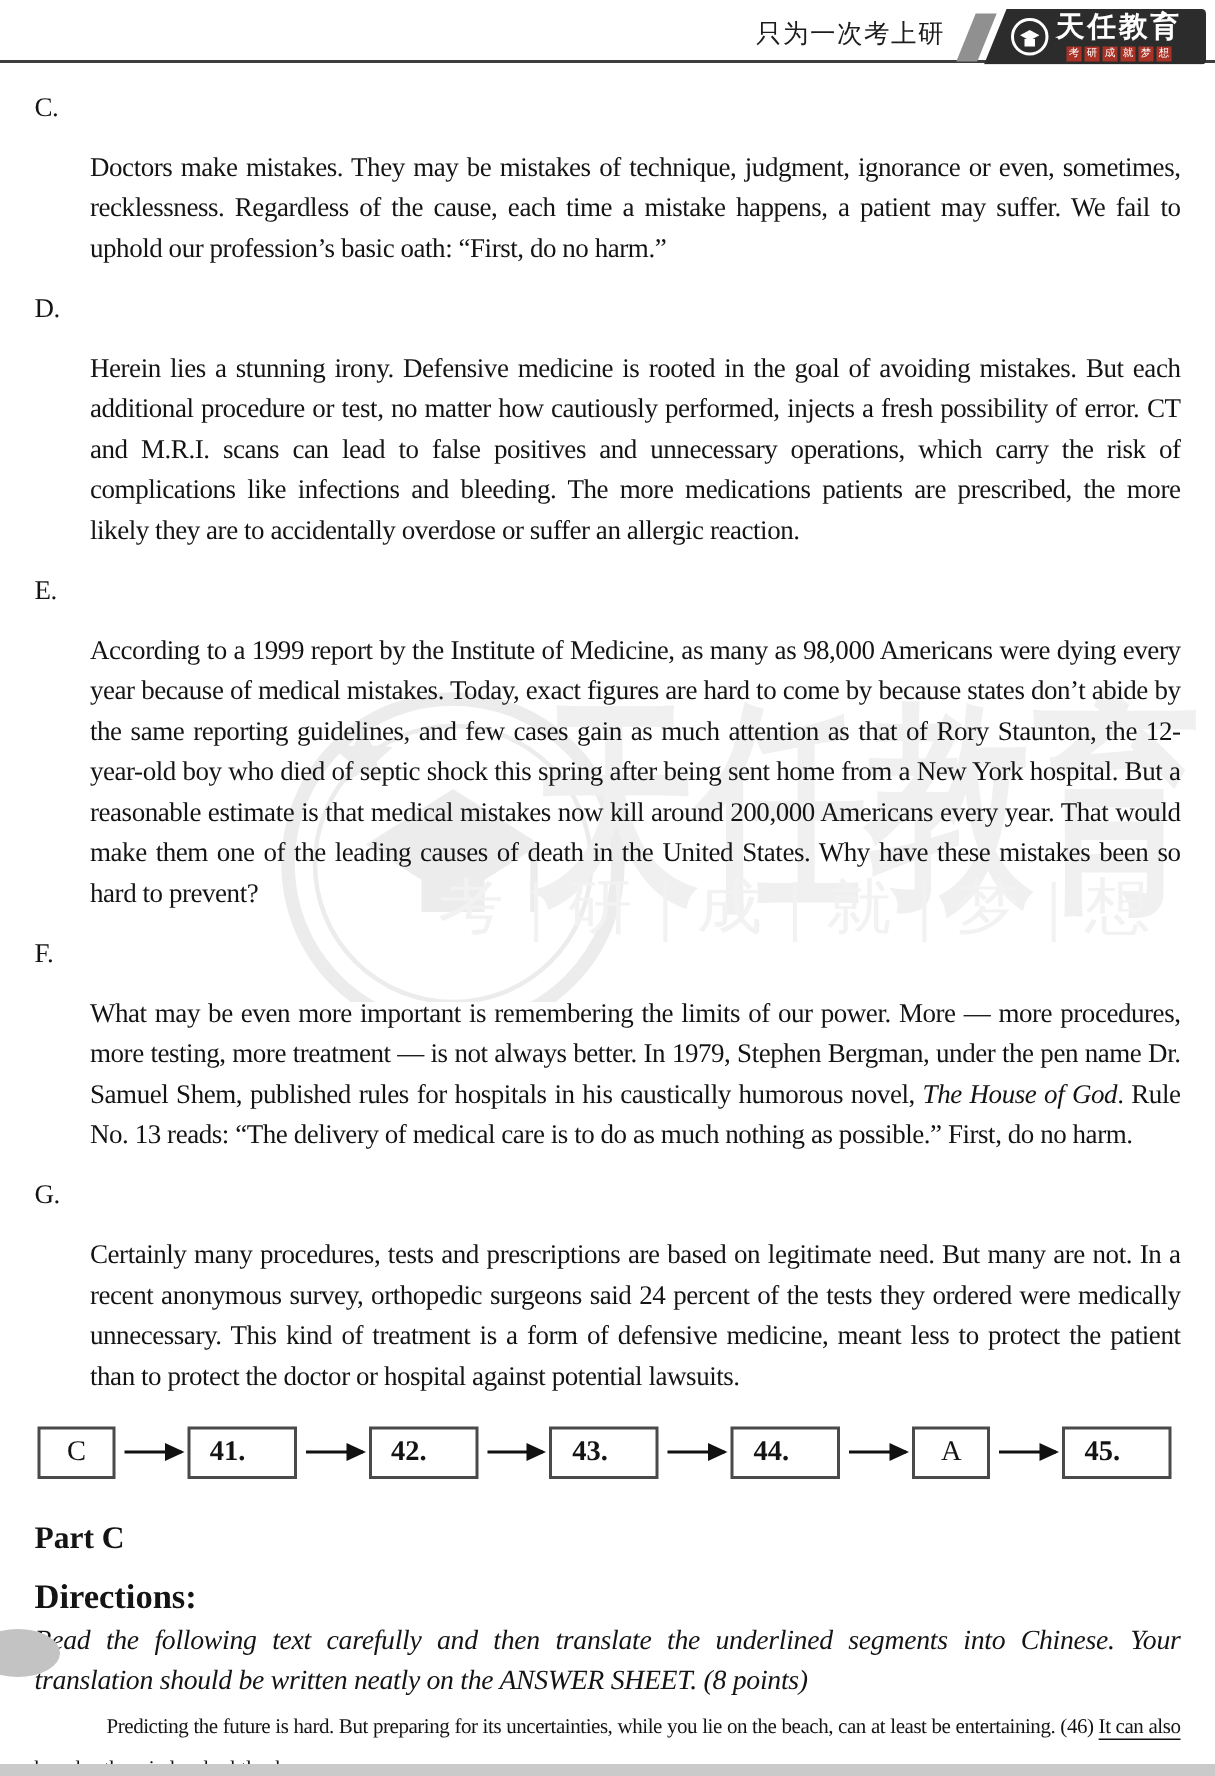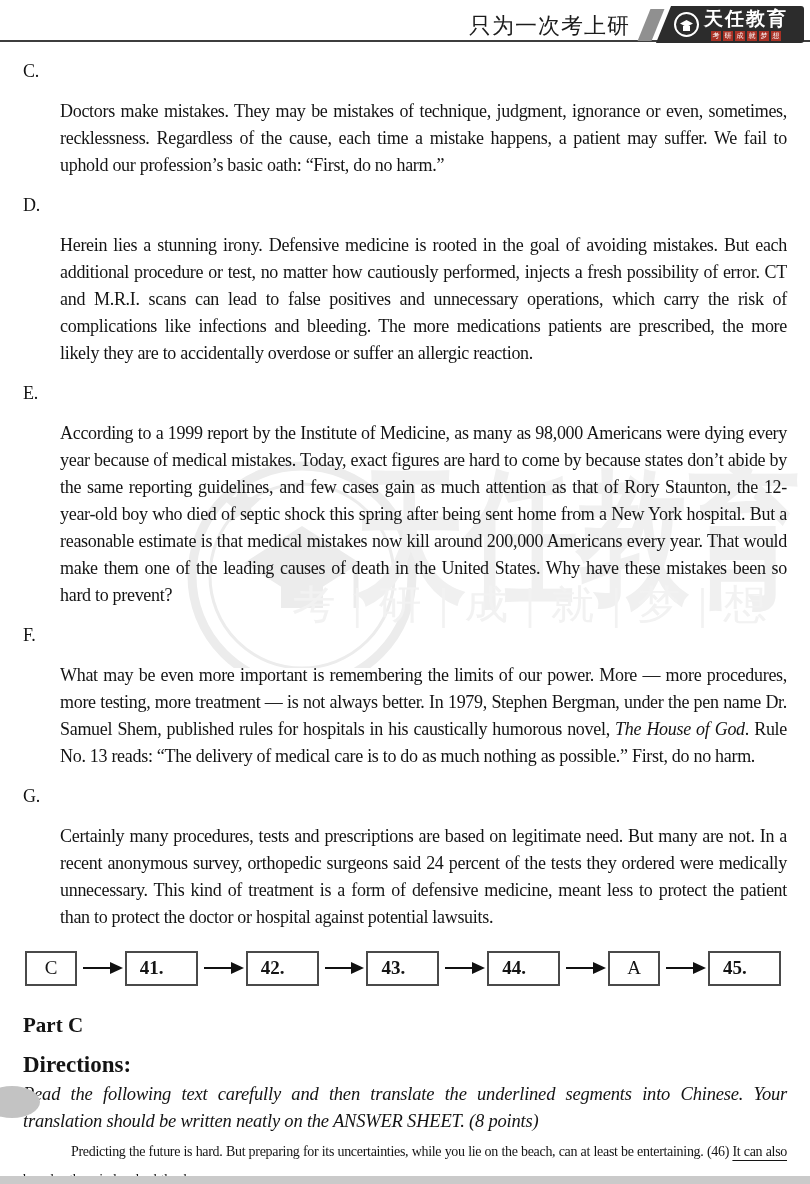--- a/index.html
+++ b/index.html
@@ -12,21 +12,21 @@
     font-family: "Liberation Serif", serif;
     color: #141414;
   }
 
   
   .header { position: absolute; top: 0; left: 0; right: 0; height: 42px; z-index: 3; }
   .header-rule { position: absolute; left: 0; right: 0; top: 40px; height: 0; border-top: 2px solid #3e3e3e; }
   .slogan {
     position: absolute; right: 180px; top: 11px;
     font-family: "Liberation Sans", sans-serif;
-    font-size: 22px; font-weight: 500; color: #1c1c1c; letter-spacing: 1px;
+    font-size: 17px; font-weight: 500; color: #1c1c1c; letter-spacing: 1px;
     white-space: nowrap;
   }
   .stripe {
     position: absolute; right: 152px; top: 9px; width: 14px; height: 32px;
     background: #909090; transform: skewX(-22deg);
   }
   .badge {
     position: absolute; right: 6px; top: 6px; width: 148px; height: 37px;
     background: #2c2c2c; border-radius: 0 3px 3px 0;
     clip-path: polygon(15px 0, 100% 0, 100% 100%, 0 100%);

